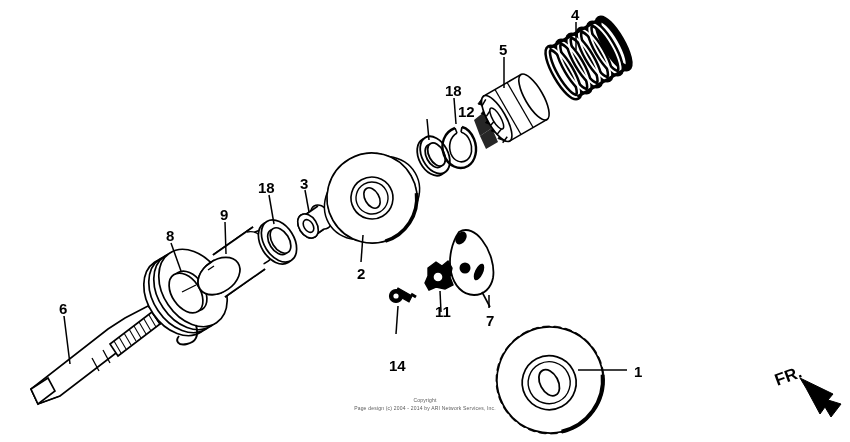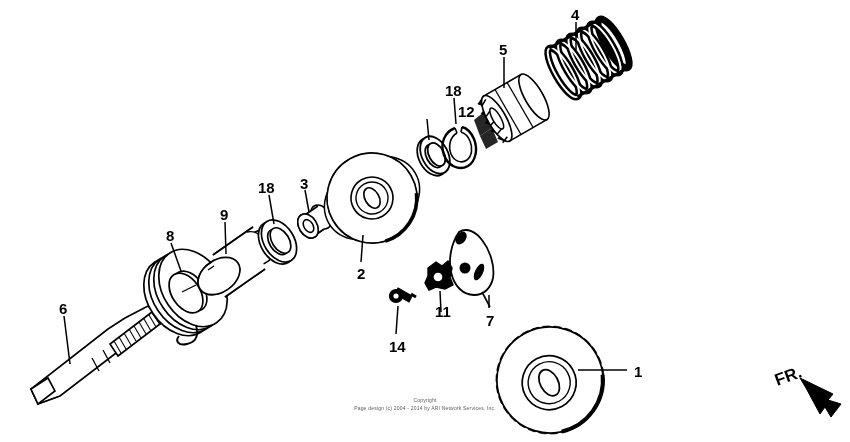--- a/index.html
+++ b/index.html
@@ -373,21 +373,21 @@
   <div class="callout-num" style="left:571px; top:7px;">4</div>
   <div class="callout-num" style="left:499px; top:42px;">5</div>
   <div class="callout-num" style="left:59px;  top:301px;">6</div>
   <div class="callout-num" style="left:486px; top:313px;">7</div>
   <div class="callout-num" style="left:166px; top:228px;">8</div>
   <div class="callout-num" style="left:220px; top:207px;">9</div>
   <div class="callout-num" style="left:258px; top:180px;">18</div>
   <div class="callout-num" style="left:435px; top:304px;">11</div>
   <div class="callout-num" style="left:418px; top:104px;margin-left:40px;">12</div>
   <div class="callout-num" style="left:445px; top:83px;">18</div>
-  <div class="callout-num" style="left:389px; top:339px;">14</div>
+  <div class="callout-num" style="left:389px; top:358px;">14</div>
 
   <div id="fr-label">FR.</div>
 
   <div id="copyright-block">
     <div>Copyright</div>
     <div>Page design (c) 2004 - 2014 by ARI Network Services, Inc.</div>
   </div>
 
 </div>
 

